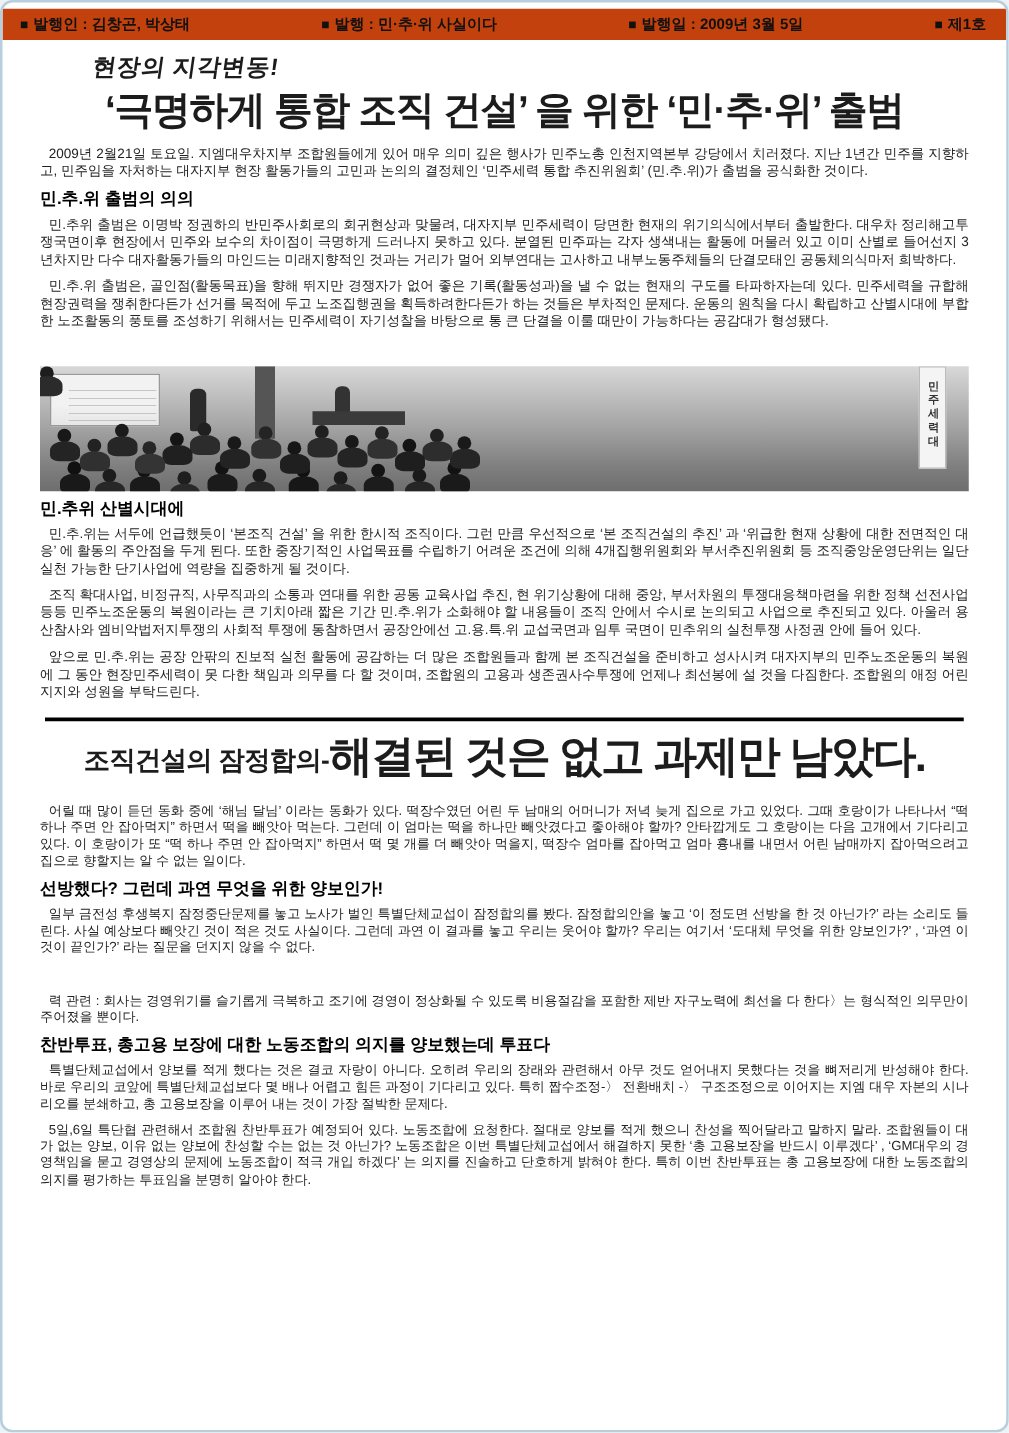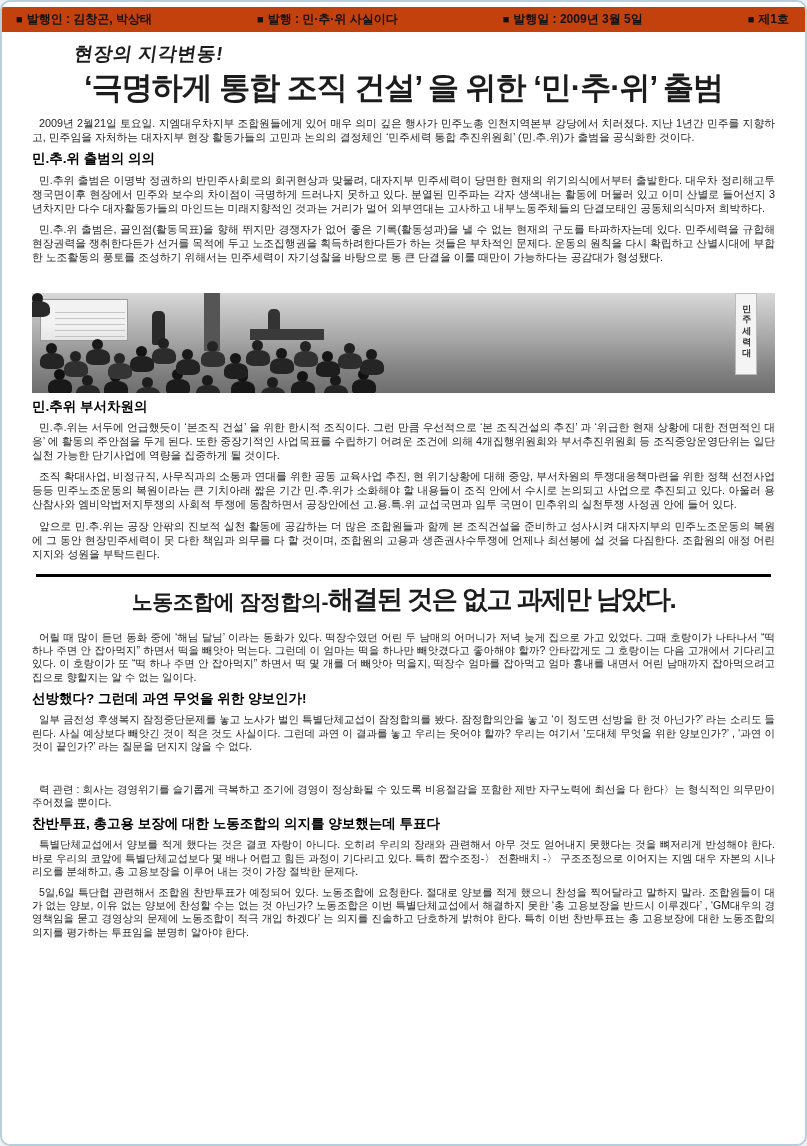--- a/index.html
+++ b/index.html
@@ -51,21 +51,21 @@
     box-shadow: 14px 52px #242424, 38px 60px #303030, 60px 48px #262626, 82px 62px #343434, 104px 55px #202020,
       126px 47px #2c2c2c, 150px 58px #232323, 175px 50px #323232, 198px 62px #1f1f1f, 220px 49px #2a2a2a,
       244px 57px #242424, 268px 50px #313131, 290px 60px #1e1e1e, 312px 52px #2d2d2d, 334px 58px #252525,
       22px 78px #191919, 50px 84px #272727, 78px 80px #1a1a1a, 110px 86px #292929, 140px 78px #1b1b1b,
       170px 84px #262626, 205px 80px #171717, 235px 86px #282828, 265px 80px #1c1c1c, 298px 84px #252525, 326px 78px #1a1a1a; }
   .photo-heading { font-size:13.5px; font-weight:800; color:#000; margin:2px 0 5px 0; }
   
   .divider { height:3px; background:#000; margin:6px 34px 5px 34px; }
   .headline2 { display:flex; justify-content:center; align-items:center; margin:2px 0 8px 0; }
   .headline2-prefix { font-size:21px; font-weight:800; letter-spacing:-0.5px; padding-top:6px; }
-  .headline2-main { font-size:26px; font-weight:900; letter-spacing:-1.5px; }
+  .headline2-main { font-size:35px; font-weight:900; letter-spacing:-1.5px; }
   .cols.bottom .col { font-size:10.5px; line-height:1.28; }
 </style>
 </head>
 <body>
 
 <div class="page">
 
 
   <div class="info-bar">
     <span class="info-item"><span class="bullet">■</span><span>발행인 : 김창곤,  박상태</span></span>
@@ -95,31 +95,31 @@
         <div class="banner-mid"></div>
         <div class="banner-right">
           <span class="banner-text">민주세력대</span>
         </div>
         <div class="speaker"></div>
         <div class="speaker2"></div>
         <div class="table"></div>
         <div class="heads"></div>
         <div class="bodies"></div>
       </div>
-      <div class="photo-heading">민.추위 부서차원의</div>
+      <div class="photo-heading">민.추위 산별시대에</div>
       <p>민.추.위는 서두에 언급했듯이 ‘본조직 건설’ 을 위한 한시적 조직이다. 그런 만큼 우선적으로 ‘본 조직건설의 추진’ 과 ‘위급한 현재 상황에 대한 전면적인 대응’ 에 활동의 주안점을 두게 된다. 또한 중장기적인 사업목표를 수립하기 어려운 조건에 의해 4개집행위원회와 부서추진위원회 등 조직중앙운영단위는 일단 실천 가능한 단기사업에 역량을 집중하게 될 것이다.</p>
       <p>조직 확대사업, 비정규직, 사무직과의 소통과 연대를 위한 공동 교육사업 추진, 현 위기상황에 대해 중앙, 부서차원의 투쟁대응책마련을 위한 정책 선전사업 등등 민주노조운동의 복원이라는 큰 기치아래 짧은 기간 민.추.위가 소화해야 할 내용들이 조직 안에서 수시로 논의되고 사업으로 추진되고 있다. 아울러 용산참사와 엠비악법저지투쟁의 사회적 투쟁에 동참하면서 공장안에선 고.용.특.위 교섭국면과 임투 국면이 민추위의 실천투쟁 사정권 안에 들어 있다.</p>
       <p>앞으로 민.추.위는 공장 안팎의 진보적 실천 활동에 공감하는 더 많은 조합원들과 함께 본 조직건설을 준비하고 성사시켜 대자지부의 민주노조운동의 복원에 그 동안 현장민주세력이 못 다한 책임과 의무를 다 할 것이며, 조합원의 고용과 생존권사수투쟁에 언제나 최선봉에 설 것을 다짐한다. 조합원의 애정 어린 지지와 성원을 부탁드린다.</p>
     </div>
   </div>
 
   <div class="divider"></div>
 
   <div class="headline2">
-    <span class="headline2-prefix">노동조합에 잠정합의-</span>
+    <span class="headline2-prefix">조직건설의 잠정합의-</span>
     <span class="headline2-main">해결된 것은 없고 과제만 남았다.</span>
   </div>
 
   <div class="cols bottom">
     <div class="col">
       <p>어릴 때 많이 듣던 동화 중에 ‘해님 달님’ 이라는 동화가 있다. 떡장수였던 어린 두 남매의 어머니가 저녁 늦게 집으로 가고 있었다. 그때 호랑이가 나타나서 “떡 하나 주면 안 잡아먹지” 하면서 떡을 빼앗아 먹는다. 그런데 이 엄마는 떡을 하나만 빼앗겼다고 좋아해야 할까? 안타깝게도 그 호랑이는 다음 고개에서 기다리고 있다. 이 호랑이가 또 “떡 하나 주면 안 잡아먹지” 하면서 떡 몇 개를 더 빼앗아 먹을지, 떡장수 엄마를 잡아먹고 엄마 흉내를 내면서 어린 남매까지 잡아먹으려고 집으로 향할지는 알 수 없는 일이다.</p>
       <div class="subhead">선방했다? 그런데 과연 무엇을 위한 양보인가!</div>
       <p>일부 금전성 후생복지 잠정중단문제를 놓고 노사가 벌인 특별단체교섭이 잠정합의를 봤다. 잠정합의안을 놓고 ‘이 정도면 선방을 한 것 아닌가?’ 라는 소리도 들린다. 사실 예상보다 빼앗긴 것이 적은 것도 사실이다. 그런데 과연 이 결과를 놓고 우리는 웃어야 할까? 우리는 여기서 ‘도대체 무엇을 위한 양보인가?’ , ‘과연 이것이 끝인가?’ 라는 질문을 던지지 않을 수 없다.</p>
     </div>
     <div class="col">

